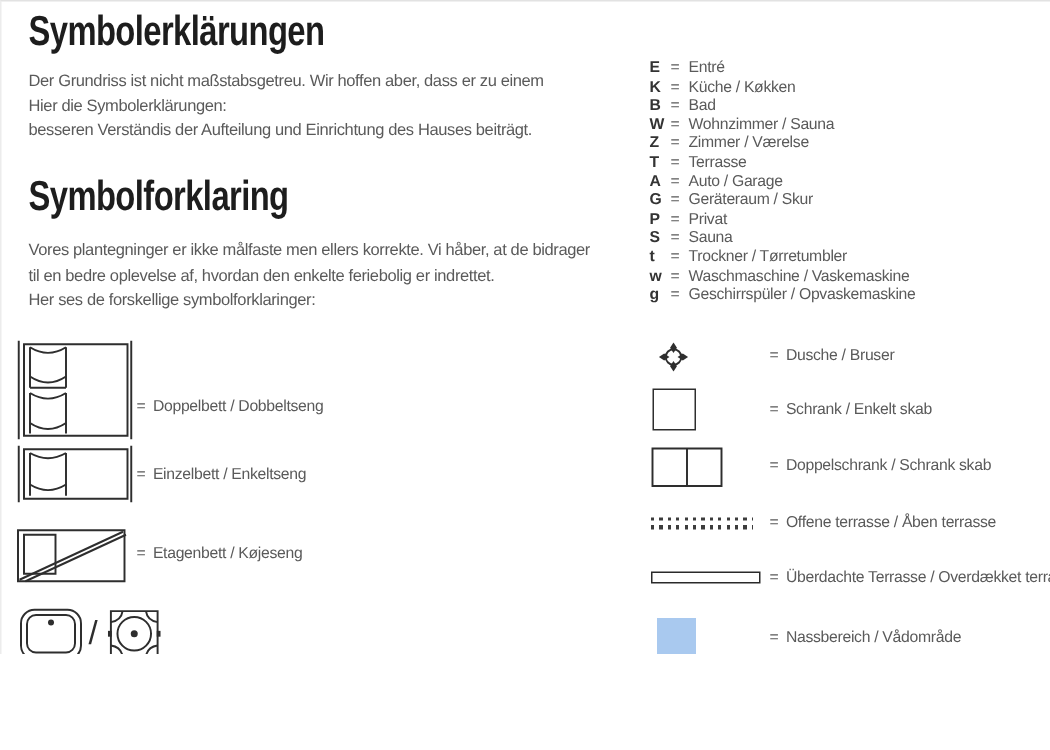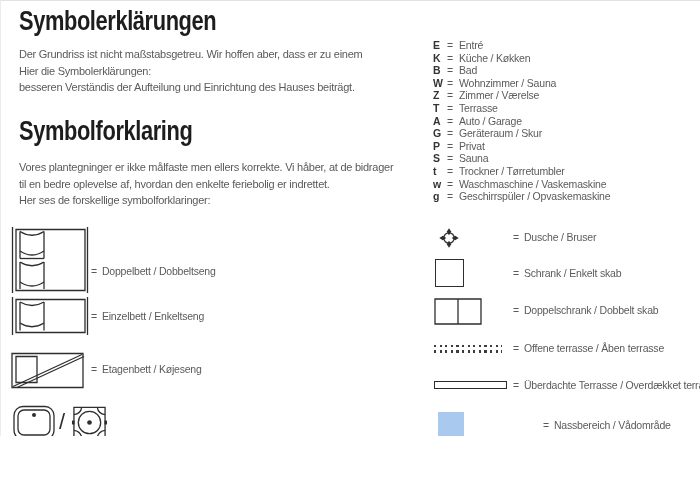--- a/index.html
+++ b/index.html
@@ -227,30 +227,30 @@
   <div class="sym-label" style="left:512px; top:266px;"><span class="eq">=</span><span>Schrank / Enkelt skab</span></div>
 
   <div class="sym" style="left:433px; top:297px;">
     <svg width="48" height="27" viewBox="0 0 48 27">
       <g class="stroke">
         <rect x="1" y="1" width="46" height="25"></rect>
         <line x1="24" y1="1" x2="24" y2="26"></line>
       </g>
     </svg>
   </div>
-  <div class="sym-label" style="left:512px; top:303px;"><span class="eq">=</span><span>Doppelschrank / Dobbelt skab</span></div>
+  <div class="sym-label" style="left:512px; top:303px;"><span class="eq">=</span><span>Doppelschrank / Schrank skab</span></div>
 
   <div class="dotline" style="left:433px; top:344px;">
     <div class="dr"></div>
       <div class="dr"></div>
   </div>
   <div class="sym-label" style="left:512px; top:341px;"><span class="eq">=</span><span>Offene terrasse / Åben terrasse</span></div>
 
   <div class="roofrect" style="left:433px; top:380px;"></div>
   <div class="sym-label" style="left:512px; top:378px;"><span class="eq">=</span><span>Überdachte Terrasse / Overdækket terrasse</span></div>
 
   <div class="csq" style="left: 437px; top: 411px; background: rgb(169, 201, 239);"></div>
-  <div class="sym-label" style="left:512px; top:418px;margin-left:30px;"><span class="eq">=</span><span>Nassbereich / Vådområde</span></div>
+  <div class="sym-label" style="left:512px; top:418px;"><span class="eq">=</span><span>Nassbereich / Vådområde</span></div>
 
   <div class="csq" style="left: 437px; top: 449px; background: rgb(143, 159, 216);"></div>
   <div class="sym-label" style="left:512px; top:436px;text-decoration:underline;"><span class="eq">=</span><span>Spa, pool</span></div>
 
 </div>
 
 </body></html>

